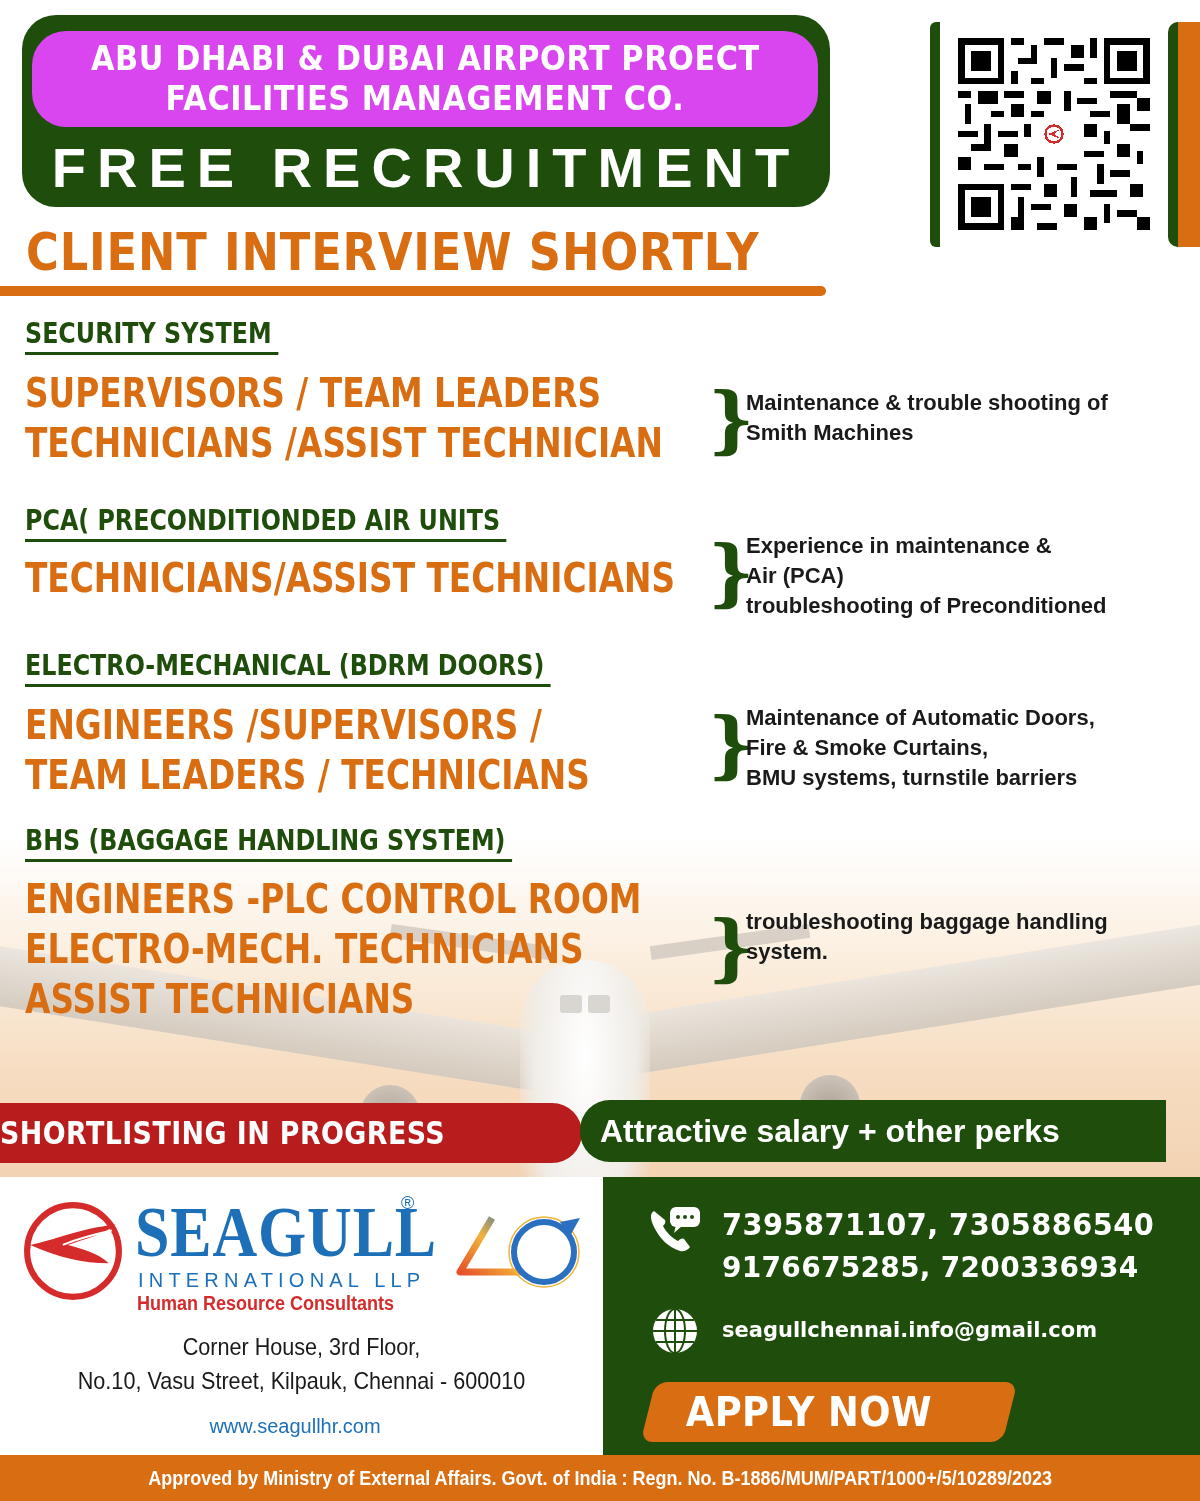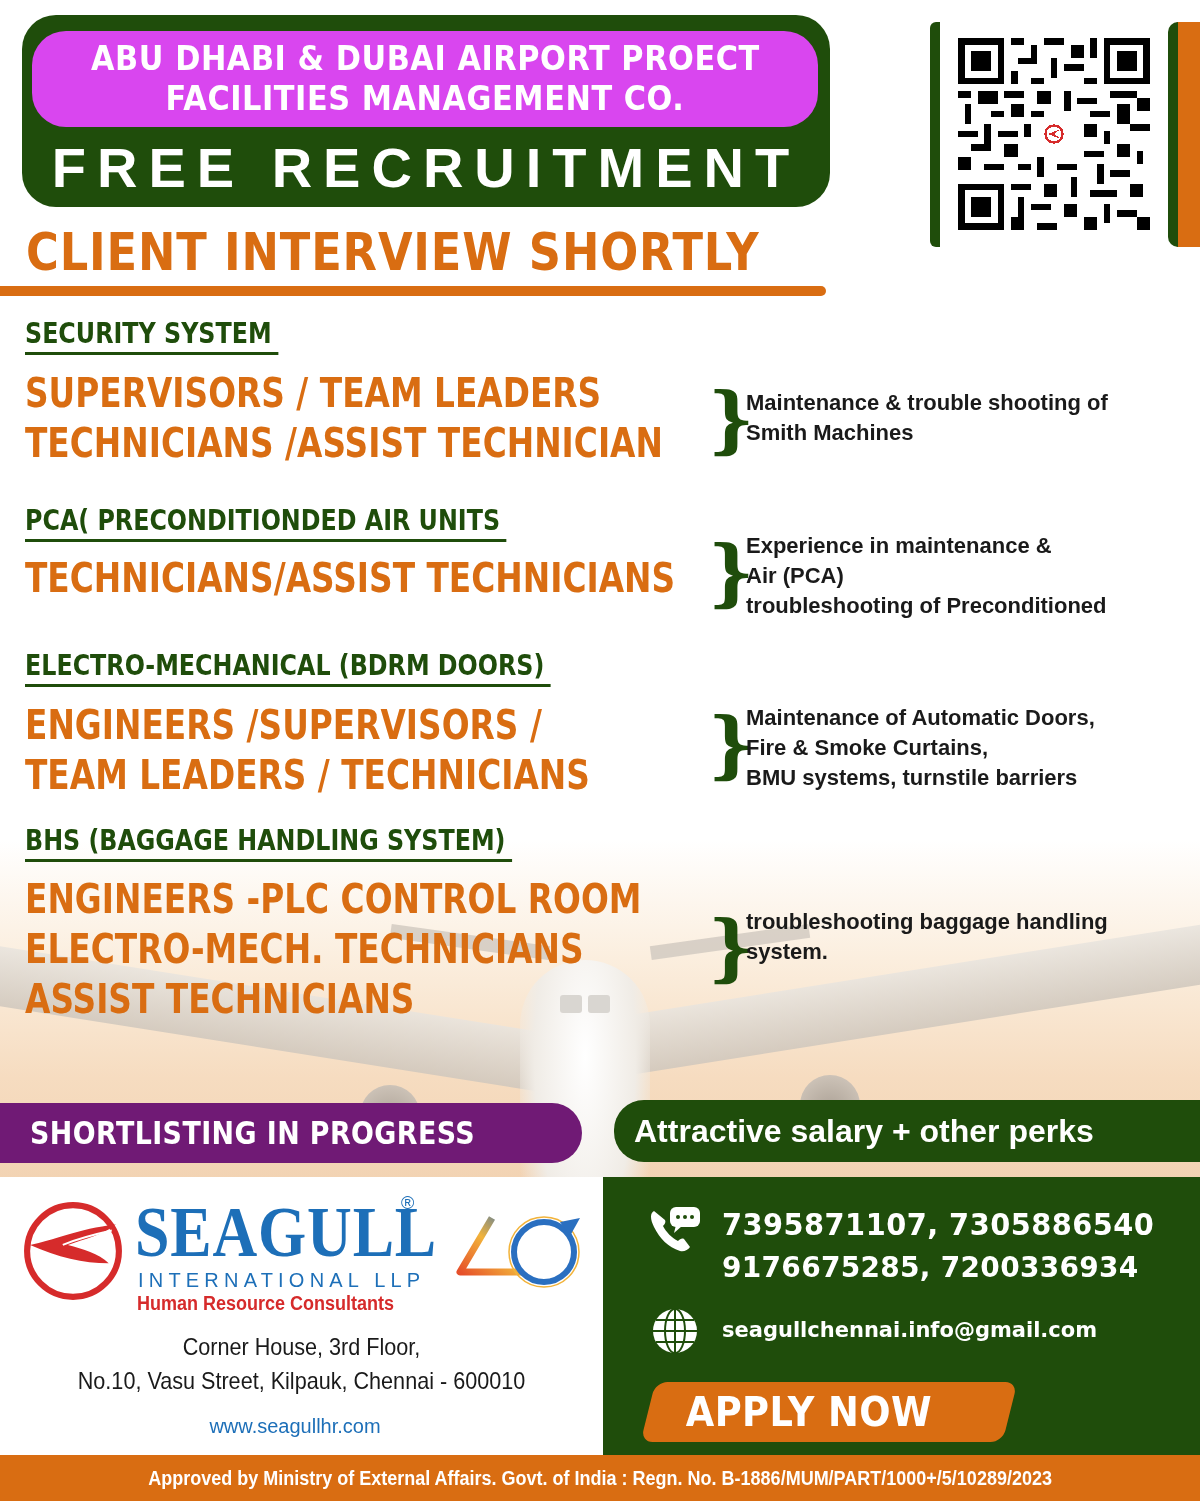--- a/index.html
+++ b/index.html
@@ -88,29 +88,29 @@
   }
   .desc {
     position: absolute; left: 746px; color: #1a1a1a;
     font-weight: 700; font-size: 22px; line-height: 30px; font-family: "Liberation Sans", sans-serif;
     white-space: nowrap;
   }
 
   
   .pill-orange {
     position: absolute; left: 0; top: 1103px; width: 582px; height: 60px;
-    background: #701a75; border-radius: 0 30px 30px 0;
-    display: flex; align-items: center; padding-left: 30px;
+    background: #b91c1c; border-radius: 0 30px 30px 0;
+    display: flex; align-items: center; 
   }
   .pill-orange span {
     color: #ffffff; font-weight: 900; font-size: 32px; font-family: "DejaVu Sans", sans-serif;
     transform: scaleX(.84); transform-origin: left center; white-space: nowrap; letter-spacing: .5px;
   }
   .pill-green {
-    position: absolute; left: 614px; top: 1100px; width: 586px; height: 62px;
+    position: absolute; left: 580px; top: 1100px; width: 586px; height: 62px;
     background: #1f4d0b; border-radius: 30px 0 0 30px;
     display: flex; align-items: center; padding-left: 20px;
   }
   .pill-green span {
     color: #ffffff; font-weight: 700; font-size: 32px; font-family: "Liberation Sans", sans-serif; white-space: nowrap;
   }
 
   
   .footer-left { position: absolute; left: 0; top: 1177px; width: 603px; height: 278px; background: #ffffff; }
   .footer-right { position: absolute; left: 603px; top: 1177px; width: 597px; height: 278px; background: #1f4d0b; }

